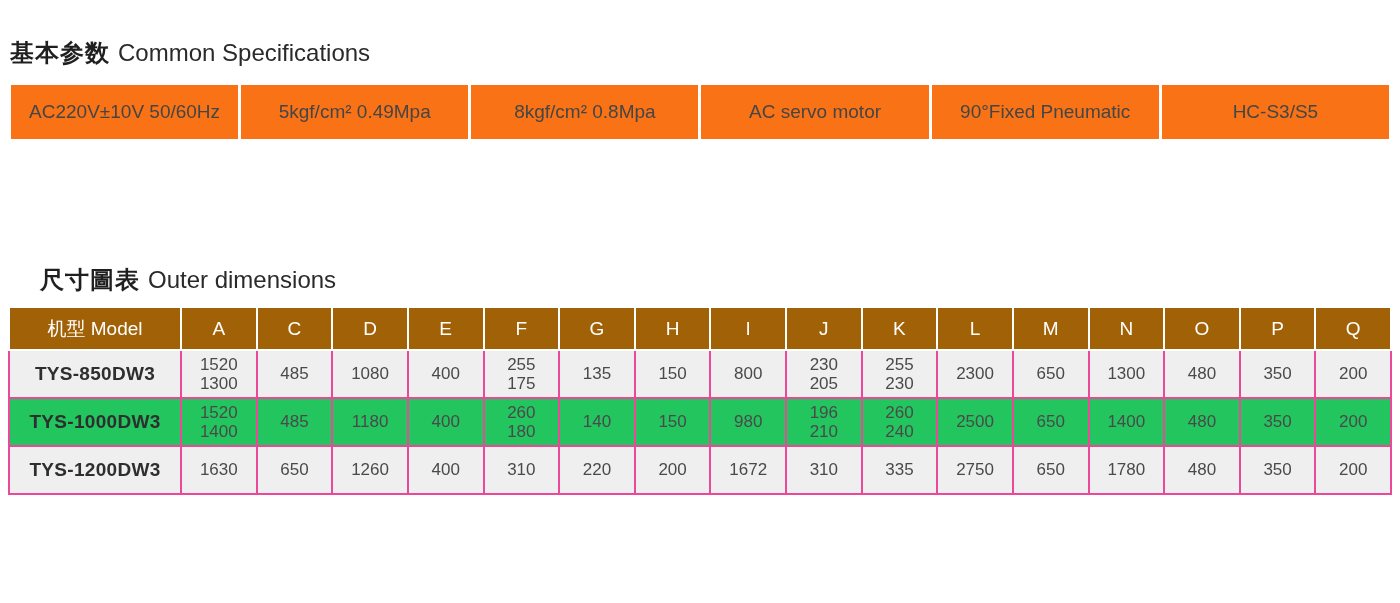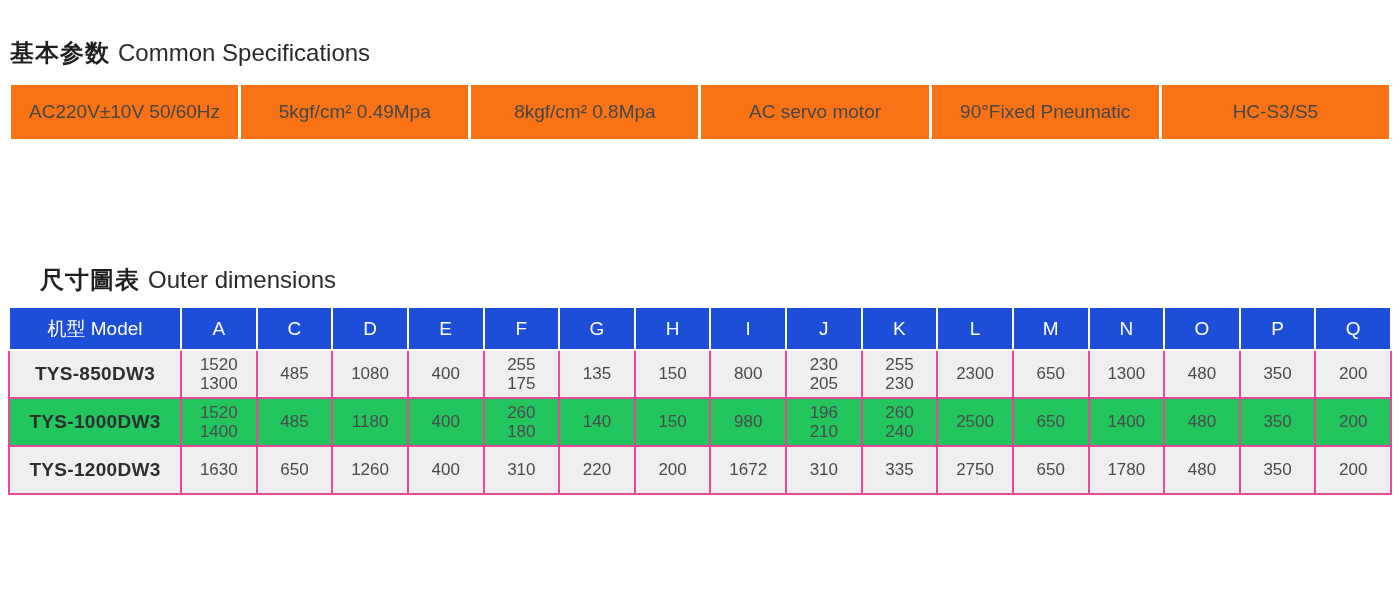--- a/index.html
+++ b/index.html
@@ -51,21 +51,21 @@
     border:3px solid #ffffff;
   }
 
   
   .dim-table{
     position:absolute;left:8px;top:306px;
     width:1384px;
   }
   .dim-table col.model-col{width:172px;}
   .dim-table th{
-    background:#1d4ed8;
+    background:#a16207;
     color:#ffffff;
     font-weight:normal;
     font-size:19px;
     height:39px;
     text-align:center;
     vertical-align:middle;
     border:2px solid #ffffff;
   }
   .dim-table td{
     font-size:17px;

